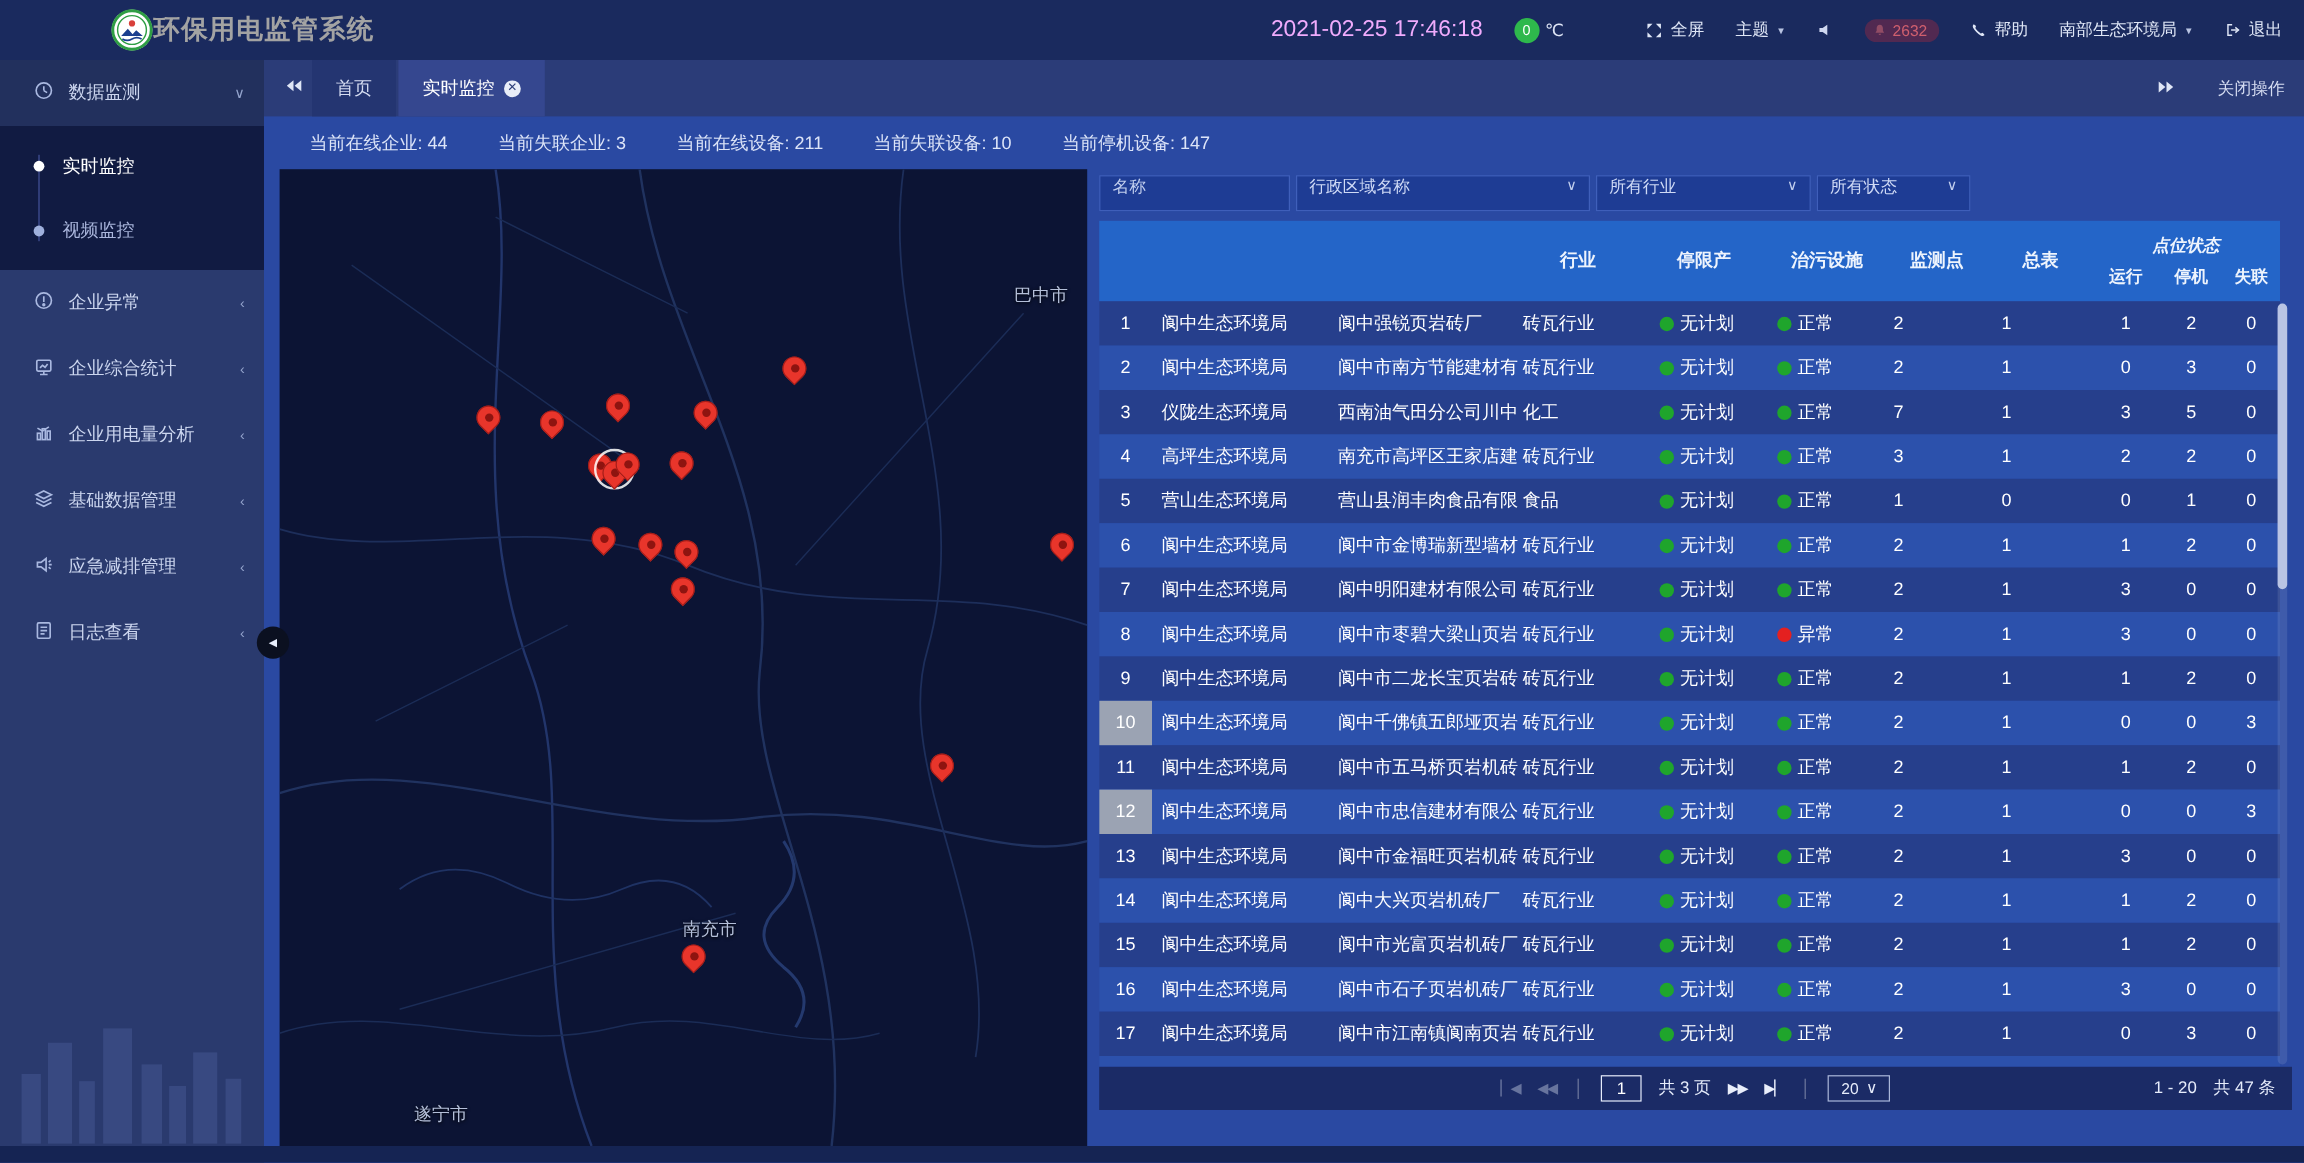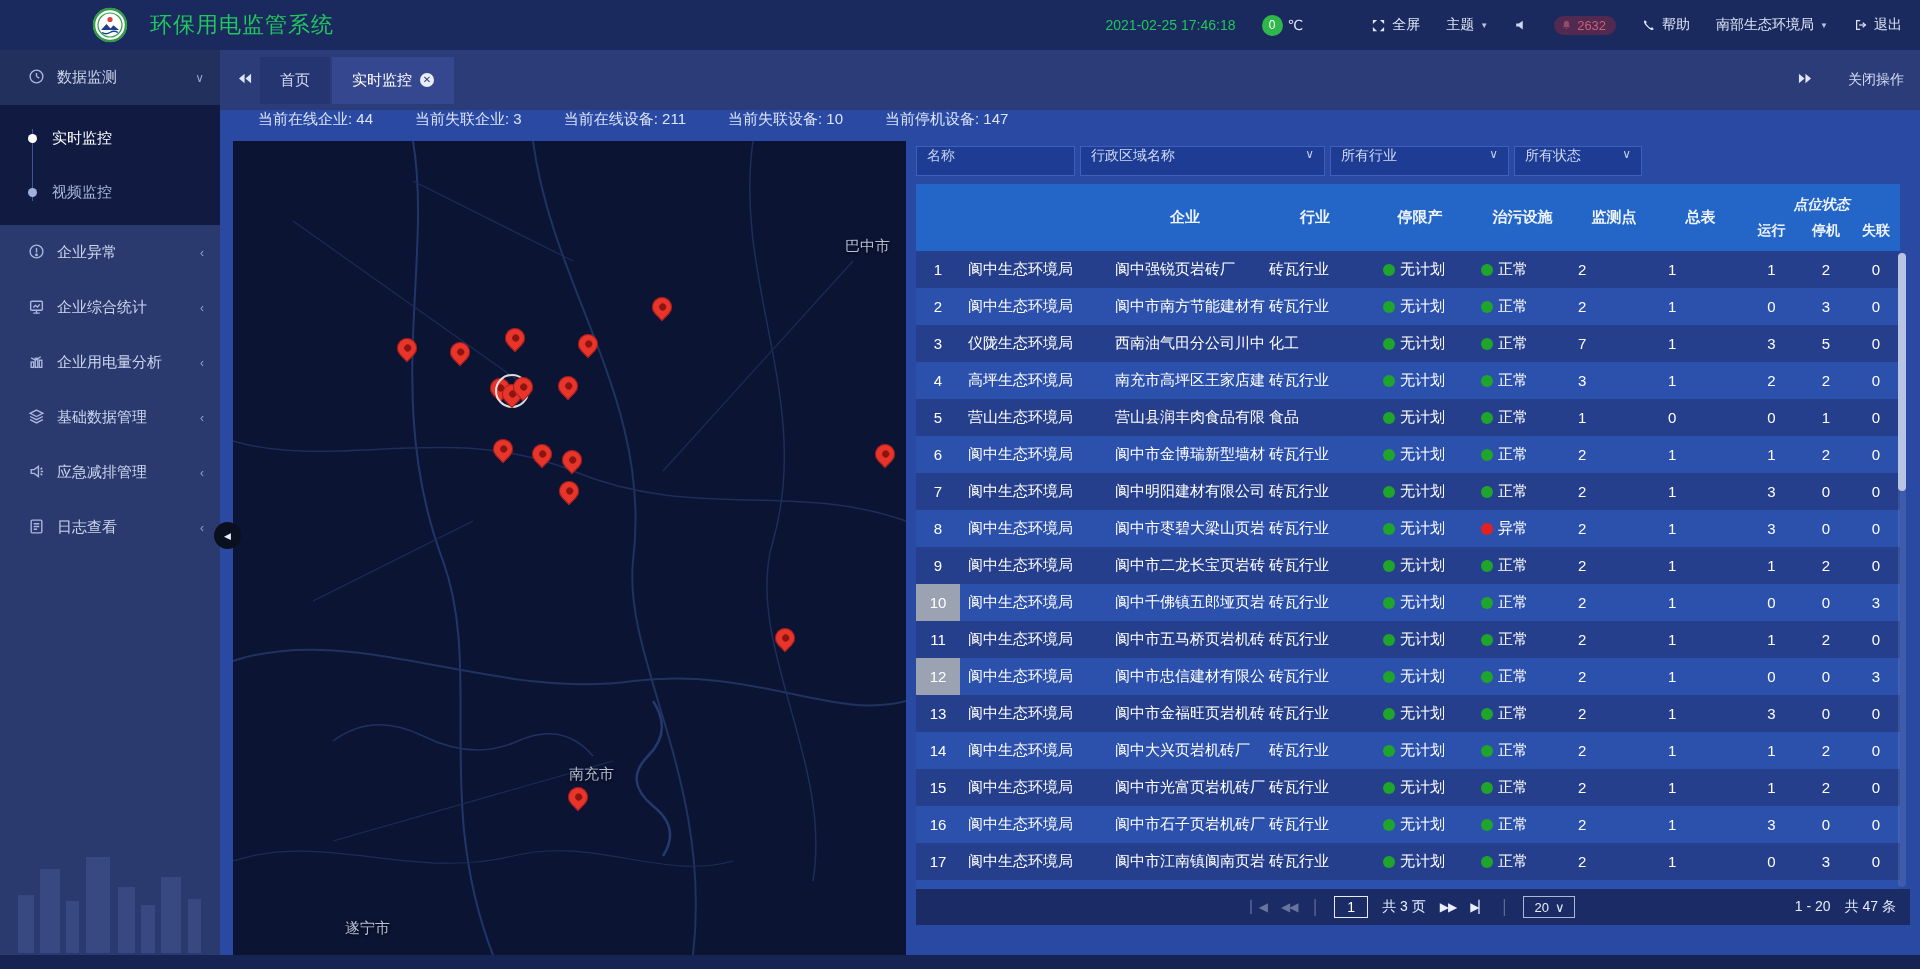--- a/index.html
+++ b/index.html
@@ -2,31 +2,31 @@
 <html><head>
 <meta charset="utf-8">
 <style>
   *{box-sizing:border-box;margin:0;padding:0}
   html,body{width:1920px;height:969px}
   body{position:relative;overflow:hidden;background:#2a49a2;font-family:"Liberation Sans","DejaVu Sans",sans-serif;color:#fff}
 
   
   .topbar{position:absolute;left:0;top:0;width:1920px;height:50px;background:#1a2a5e;display:flex;align-items:center;padding-left:92px;z-index:20}
   .logo{width:36px;height:36px;flex:0 0 36px}
-  .app-title{margin-left:22px;font-size:22px;font-weight:normal;letter-spacing:1px;color:#22c55e}
+  .app-title{font-size:22px;font-weight:bold;letter-spacing:1px;color:#a3a3a3}
   .top-right{margin-left:auto;display:flex;align-items:center;gap:26px;padding-right:18px;font-size:14px;color:#dfe6f6}
-  .datetime{font-size:14px;color:#22c55e}
+  .datetime{font-size:19px;color:#f0abfc}
   .temp{display:flex;align-items:center;gap:5px;margin-right:42px}
   .temp-circle{width:21px;height:21px;border-radius:50%;background:#2eb84c;color:#fff;font-size:12px;display:flex;align-items:center;justify-content:center}
   .tbtn{display:flex;align-items:center;gap:6px;cursor:pointer;white-space:nowrap}
   .caret{font-size:8px;color:#b9c4e2}
   .bell-badge{display:flex;align-items:center;gap:4px;background:rgba(170,40,60,.38);border-radius:10px;padding:2px 10px 2px 6px;color:#cf5f6e;font-size:13px}
 
   
-  .tabbar{position:absolute;left:220px;top:50px;width:1700px;height:60px;background:#2b3c78;display:flex;align-items:center;padding-left:10px;z-index:10}
+  .tabbar{position:absolute;left:220px;top:50px;width:1700px;height:47px;background:#2b3c78;display:flex;align-items:center;padding-left:10px;z-index:10}
   .tab-collapse{width:30px;text-align:center;cursor:pointer}
   .tab{height:47px;display:flex;align-items:center;gap:8px;padding:0 20px;margin-right:2px;font-size:15px;color:#d6ddf2;background:#243571;cursor:pointer}
   .tab.active{background:#35478f;color:#fff}
   .tab-close{width:14px;height:14px;border-radius:50%;background:#e8edf8;color:#2b3c78;font-size:10px;font-weight:bold;line-height:14px;text-align:center}
   .tab-right{margin-left:auto;display:flex;align-items:center;gap:36px;padding-right:16px;font-size:14px;color:#d6ddf2}
 
   
   .sidebar{position:absolute;left:0;top:50px;width:220px;height:919px;background:#2a3a6e;z-index:15;overflow:hidden}
   .side-top{height:55px;display:flex;align-items:center;padding:0 16px 0 28px;font-size:15px;color:#ccd6ef;cursor:pointer;position:relative}
   .side-top .lbl{margin-left:12px;flex:1}
@@ -334,21 +334,20 @@
   <span>所有行业</span>
     <span class="v">∨</span>
 </div>
 <div class="fbox sel" style="left:1514px;width:128px">
   <span>所有状态</span>
     <span class="v">∨</span>
 </div>
 
 <div class="thead gridcols">
   <div class="th span" style="grid-column:1"></div>
-  <div class="th span" style="grid-column:3">企业</div>
   <div class="th span" style="grid-column:4">行业</div>
   <div class="th span" style="grid-column:5">停限产</div>
   <div class="th span" style="grid-column:6">治污设施</div>
   <div class="th span" style="grid-column:7">监测点</div>
   <div class="th span" style="grid-column:8">总表</div>
   <div class="th group">点位状态</div>
   <div class="th sub" style="grid-column:9">运行</div>
   <div class="th sub" style="grid-column:10">停机</div>
   <div class="th sub" style="grid-column:11">失联</div>
 </div>

